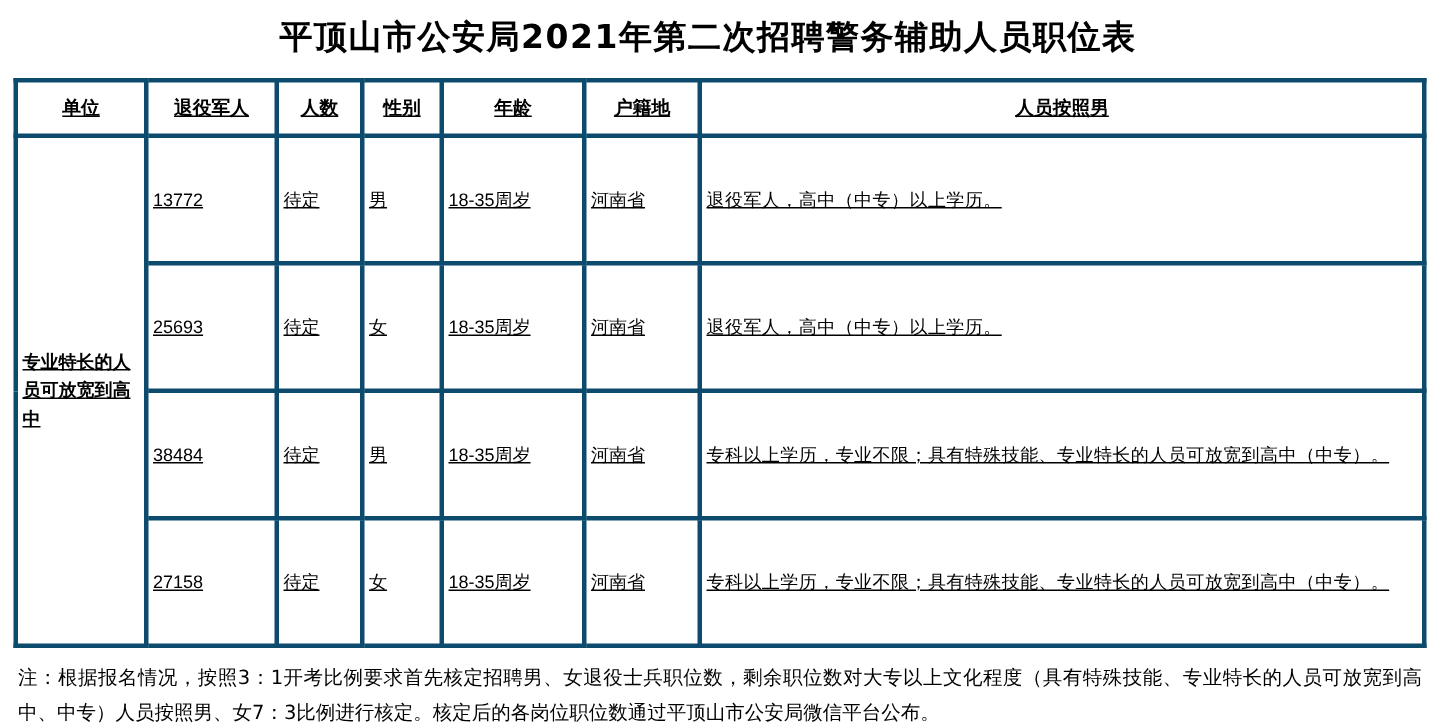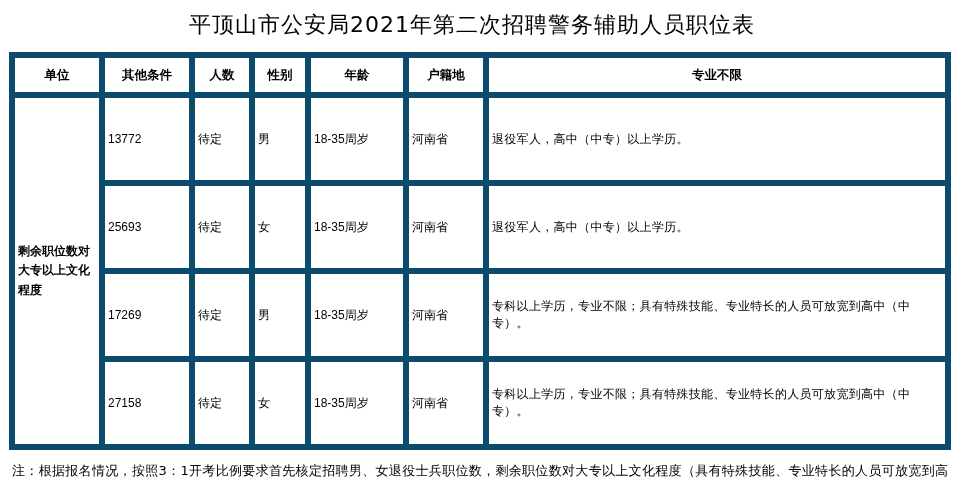--- a/index.html
+++ b/index.html
@@ -17,37 +17,38 @@
   .page {
     width: 960px;
     height: 483px;
     box-sizing: border-box;
     padding: 0;
     position: relative;
   }
   .doc-title {
     text-align: center;
     font-size: 22px;
-    font-weight: normal;
+    font-weight: bold;
     letter-spacing: 1px;
     padding: 10px 16px 12px 0;
     font-family: "DejaVu Sans", "Liberation Sans", sans-serif;
   }
   table.job-table {
     border-collapse: collapse;
     width: 942px;
     margin: 0 9px;
     table-layout: fixed;
   }
   table.job-table th,
   table.job-table td {
-    border: 6px solid #0c4a6e;
+    border: 3px solid #0c4a6e;
     vertical-align: middle;
     font-size: 12px;
     padding: 2px 3px;
+    text-decoration: underline;
   }
   table.job-table th {
     font-weight: bold;
     height: 30px;
     font-size: 12.5px;
   }
   table.job-table td {
     height: 78px;
   }
   td.unit-cell {
@@ -80,48 +81,48 @@
 <body>
 
 <div class="page">
 
   <div class="doc-title">平顶山市公安局2021年第二次招聘警务辅助人员职位表</div>
 
   <table class="job-table">
     <thead>
       <tr>
         <th class="c-unit">单位</th>
-        <th class="c-code">其他条件</th>
+        <th class="c-code">退役军人</th>
         <th class="c-num">人数</th>
         <th class="c-sex">性别</th>
         <th class="c-age">年龄</th>
         <th class="c-hk">户籍地</th>
-        <th class="c-other">专业不限</th>
+        <th class="c-other">人员按照男</th>
       </tr>
     </thead>
     <tbody>
       <tr>
-        <td class="unit-cell" rowspan="4">剩余职位数对大专以上文化程度</td>
+        <td class="unit-cell" rowspan="4">专业特长的人员可放宽到高中</td>
         <td>13772</td>
         <td>待定</td>
         <td>男</td>
         <td>18-35周岁</td>
         <td>河南省</td>
         <td class="other-cell">退役军人，高中（中专）以上学历。</td>
       </tr>
       <tr>
         <td>25693</td>
         <td>待定</td>
         <td>女</td>
         <td>18-35周岁</td>
         <td>河南省</td>
         <td class="other-cell">退役军人，高中（中专）以上学历。</td>
       </tr>
       <tr>
-        <td>17269</td>
+        <td>38484</td>
         <td>待定</td>
         <td>男</td>
         <td>18-35周岁</td>
         <td>河南省</td>
         <td class="other-cell">专科以上学历，专业不限；具有特殊技能、专业特长的人员可放宽到高中（中专）。</td>
       </tr>
       <tr>
         <td>27158</td>
         <td>待定</td>
         <td>女</td>

